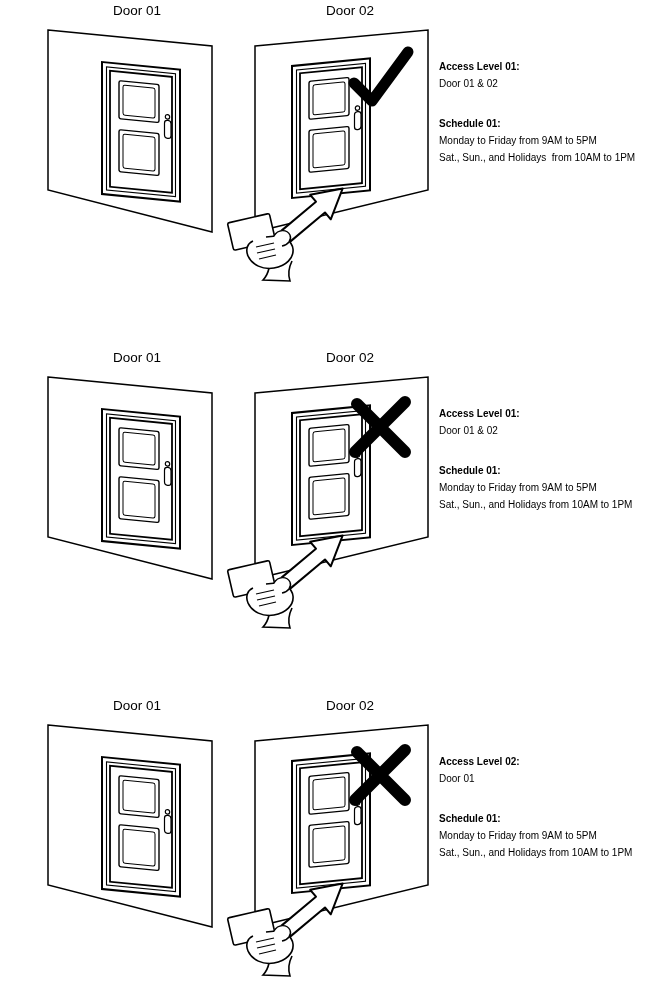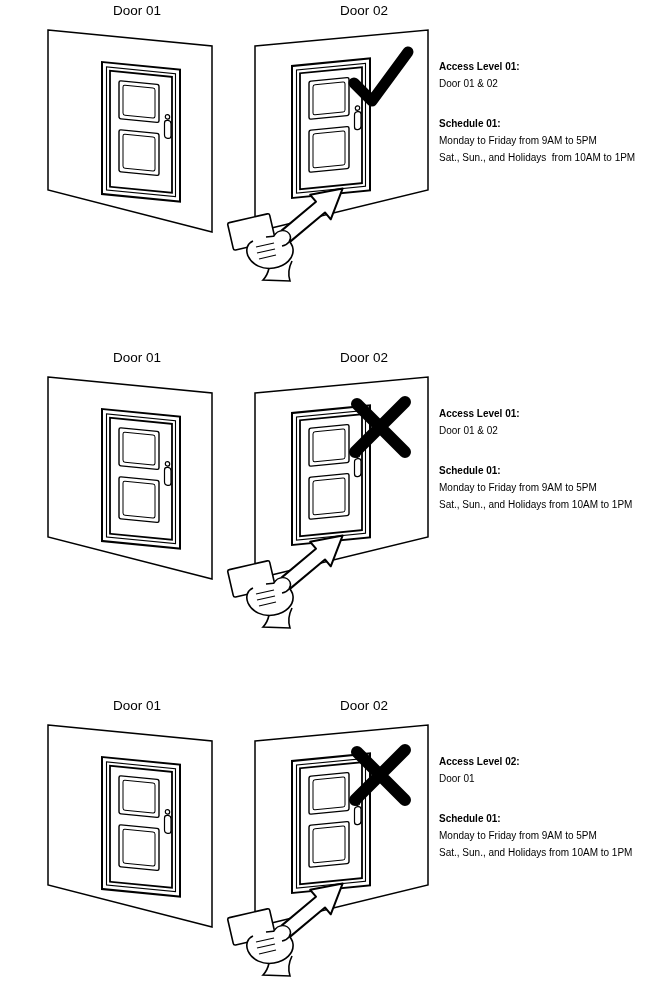--- a/index.html
+++ b/index.html
@@ -6,21 +6,21 @@
   html,body { background:#ffffff; }
   body {
     width:670px; height:983px; position:relative; overflow:hidden;
     font-family:"Liberation Sans", sans-serif; color:#000;
   }
   main { position:absolute; inset:0; }
   .panel { position:absolute; left:0; width:670px; height:300px;margin-left:40px; }
   .scene { position:absolute; left:0; top:0; width:400px; height:300px; }
   .door-label { position:absolute; top:3px; font-size:13.5px; color:#000; }
   .door-label.d1 { left:40px;  width:114px; text-align:center; }
-  .door-label.d2 { left:232px; width:116px; text-align:right; }
+  .door-label.d2 { left:252px; width:116px; text-align:center; }
   .info { position:absolute; left:399px; top:58px; width:272px;
           font-size:10px; line-height:17px; }
   .info div { white-space:pre; }
   .info .b { font-weight:bold; }
   .info .sched { margin-top:23px; }
   .wall { fill:#ffffff; stroke:#000000; stroke-width:1.5; }
 </style>
 </head>
 <body>
 

